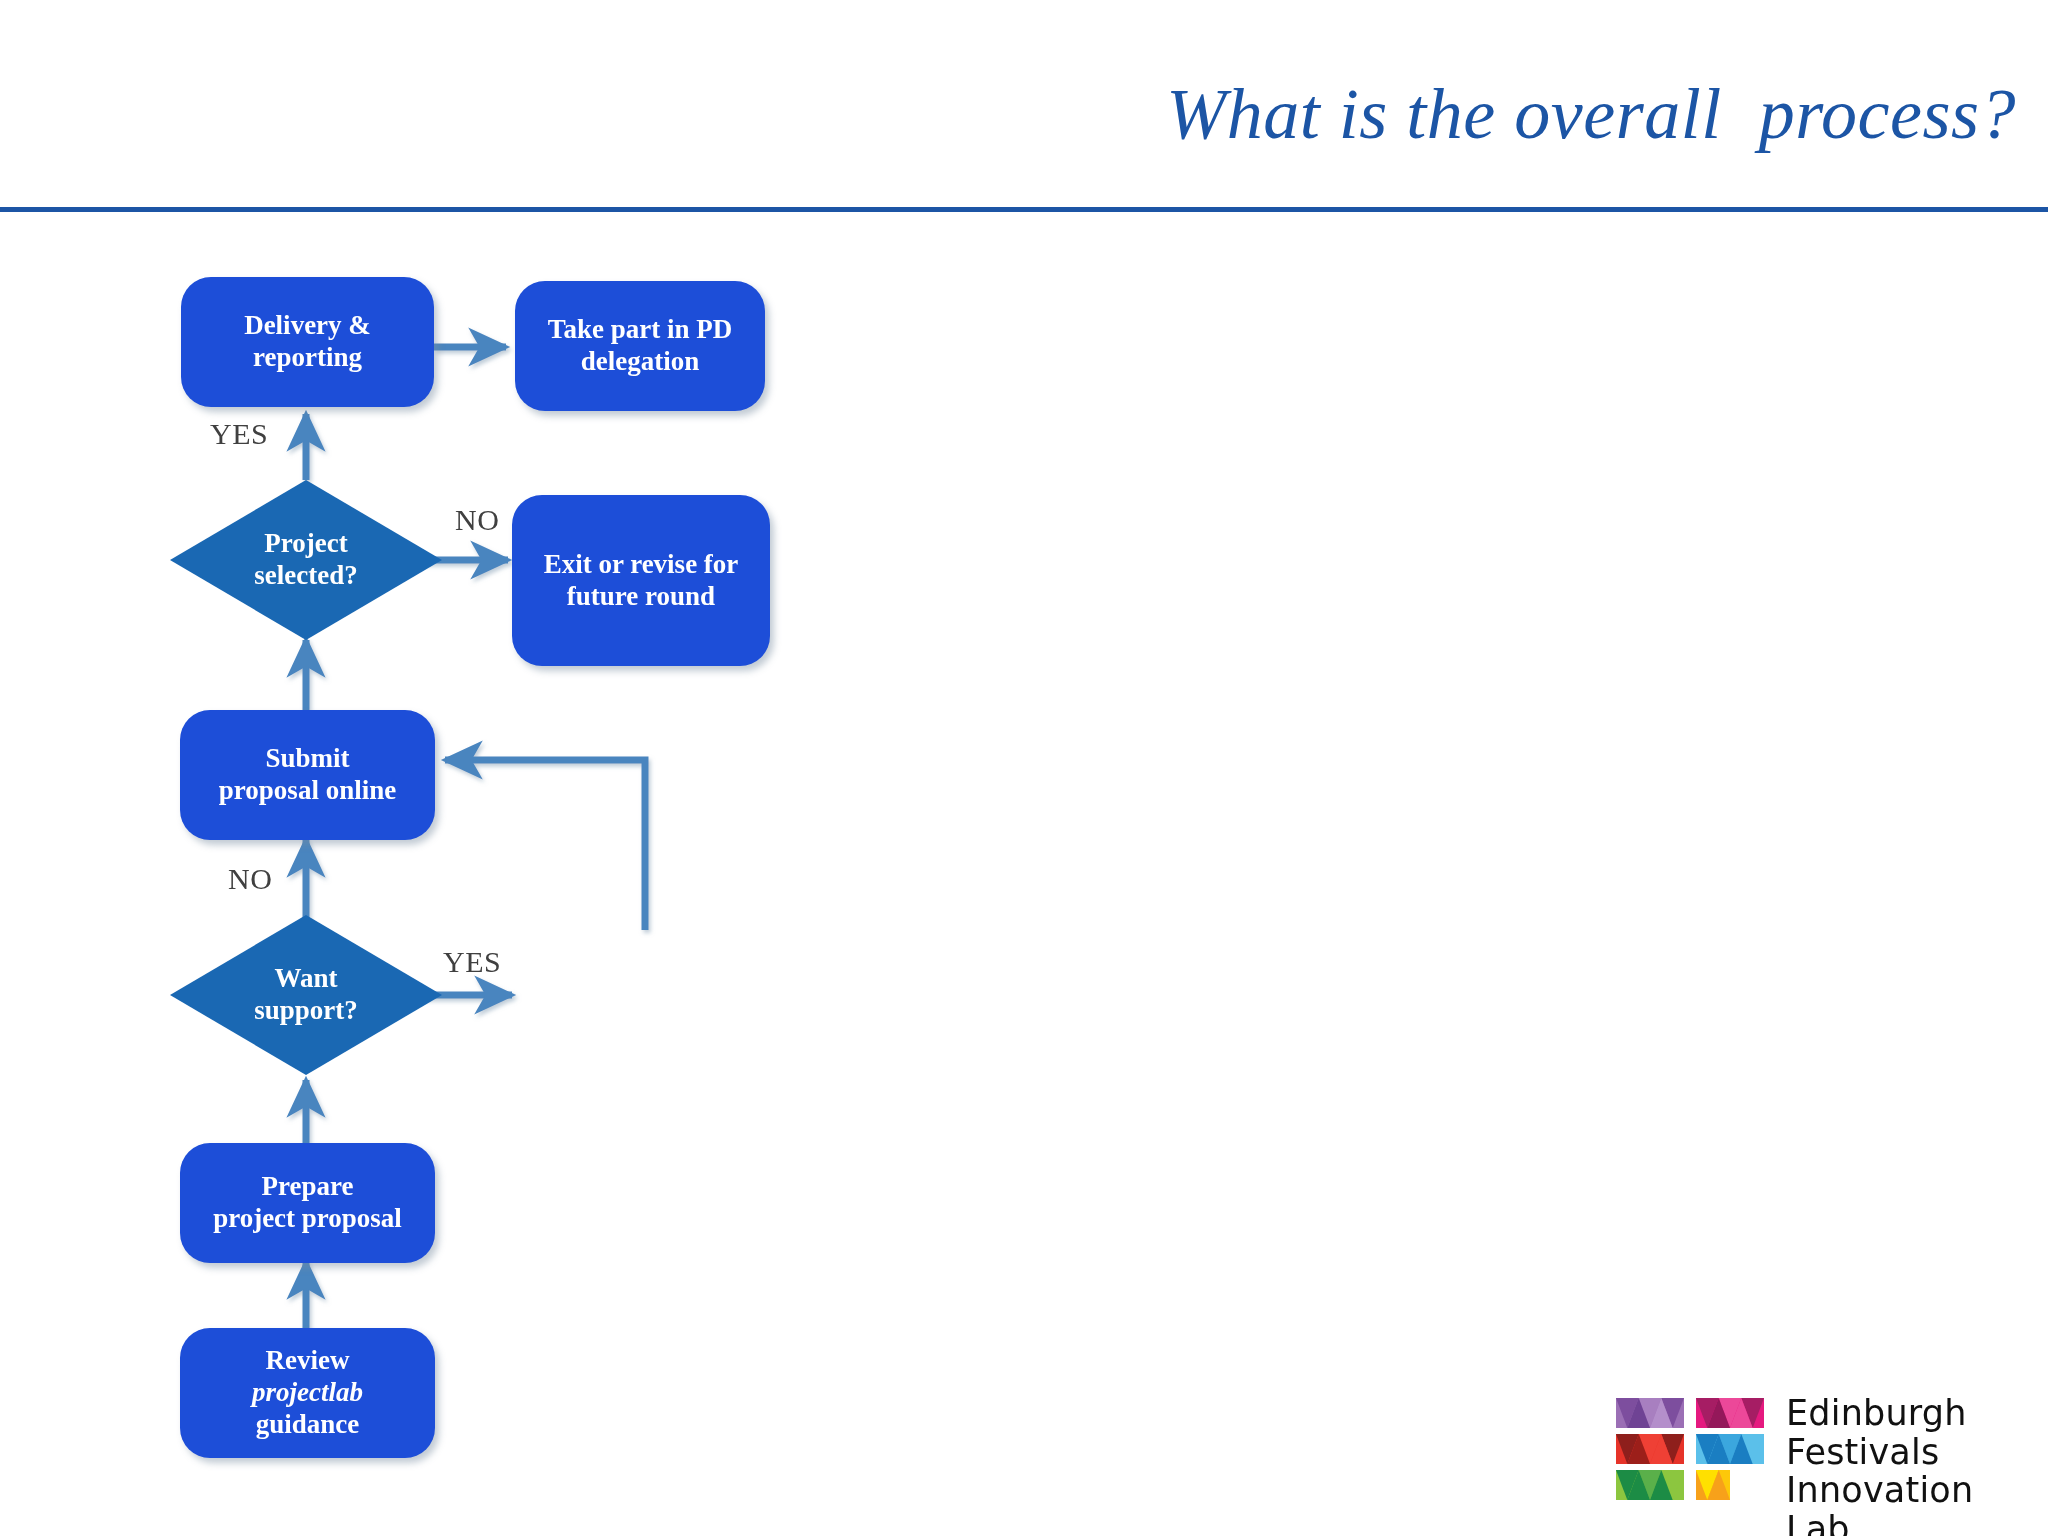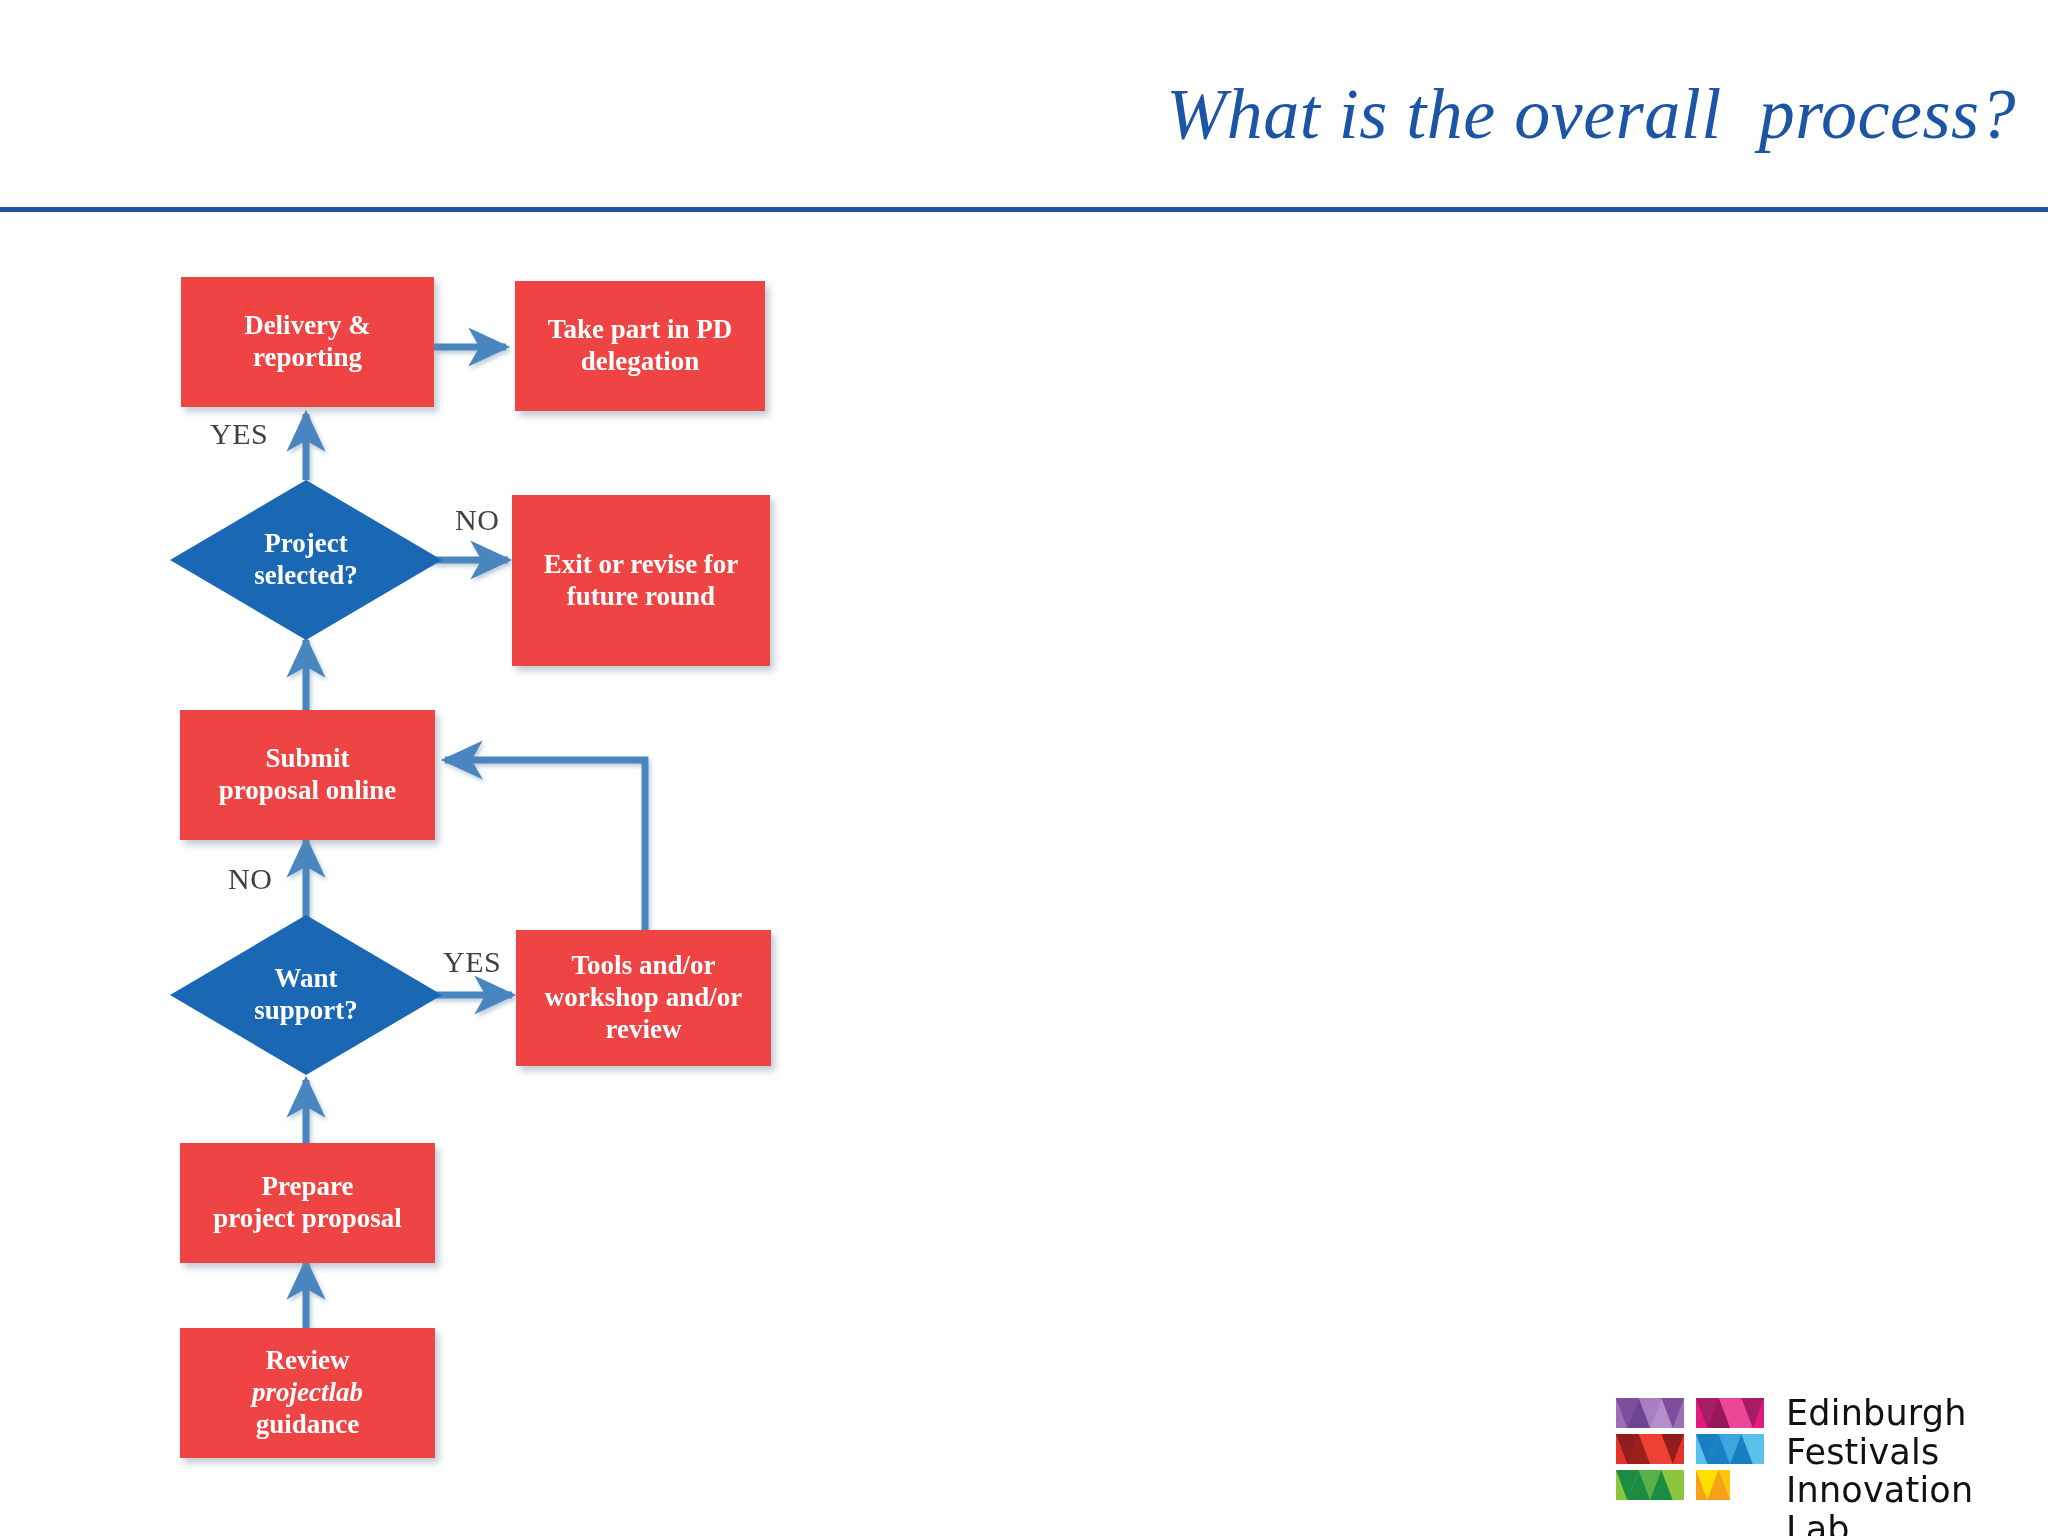--- a/index.html
+++ b/index.html
@@ -49,23 +49,24 @@
     font-size: 27px;
     line-height: 1.18;
     text-align: center;
     display: flex;
     align-items: center;
     justify-content: center;
     box-sizing: border-box;
     white-space: pre-line;
   }
   .node.box {
-    background: #ef4444;
+    background: #1d4ed8;
     box-shadow: 4px 5px 7px rgba(120,140,160,0.45);
     padding: 20px 8px;
+    border-radius: 30px;
   }
   .node.diamond {
     background: transparent;
     box-shadow: none;
   }
   .diamond .dshape {
     position: absolute;
     left: 0; top: 0; right: 0; bottom: 0;
     background: #1a68b3;
     clip-path: polygon(50% 0%, 100% 50%, 50% 100%, 0% 50%);
@@ -207,25 +208,20 @@
   <div class="node diamond" style="left:170px; top:915px; width:272px; height:160px;">
     <span class="dshape"></span>
     <span class="dlabel">Want
 support?</span>
   </div>
 
   <div class="edge-label" style="left:443px; top:945px;">
     <span>YES</span>
   </div>
 
-  <div class="node box" style="left:516px; top:930px; width:255px; height:136px;">
-    <span>Tools and/or
-workshop and/or
-review</span>
-  </div>
 
   <div class="node box" style="left:180px; top:1143px; width:255px; height:120px;">
     <span>Prepare
 project proposal</span>
   </div>
 
   <div class="node box" style="left:180px; top:1328px; width:255px; height:130px; flex-direction:column;">
     <span>Review</span>
     <span class="italic">projectlab</span>
     <span>guidance</span>

